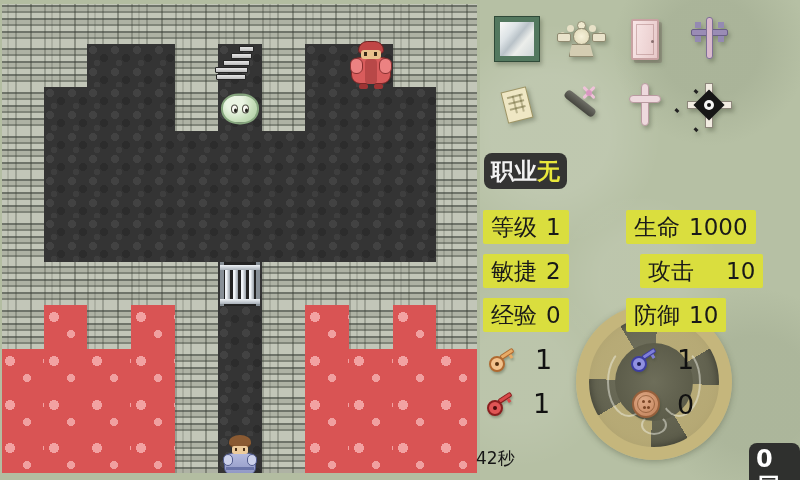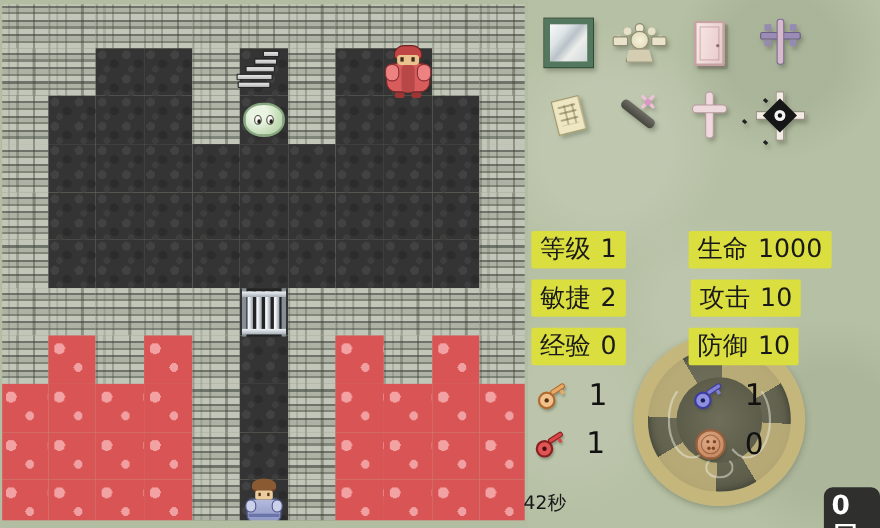--- a/index.html
+++ b/index.html
@@ -424,34 +424,38 @@
       <div class="icon ic-star">
         <div class="cs-v"></div>
           <div class="cs-h"></div>
         <div class="cs-x"></div>
           <div class="cs-d"></div>
         <div class="cs-c"></div>
           <div class="cs-dot"></div>
       </div>
     </div>
 
+    <div class="dbadge" style="left:4px;top:153px;">
+      <span class="lab">职业</span>
+        <span class="val">无</span>
+    </div>
 
     <div class="ybadge" style="left:3px;top:210px;">
       <span>等级</span>
         <span class="val">1</span>
     </div>
     <div class="ybadge" style="left:146px;top:210px;">
       <span>生命</span>
         <span class="val">1000</span>
     </div>
     <div class="ybadge" style="left:3px;top:254px;">
       <span>敏捷</span>
         <span class="val">2</span>
     </div>
-    <div class="ybadge" style="left:148px;top:254px;">
+    <div class="ybadge" style="left:160px;top:254px;gap:23px;">
       <span>攻击</span>
         <span class="val">10</span>
     </div>
     <div class="ybadge" style="left:3px;top:298px;">
       <span>经验</span>
         <span class="val">0</span>
     </div>
     <div class="ybadge" style="left:146px;top:298px;">
       <span>防御</span>
         <span class="val">10</span>

